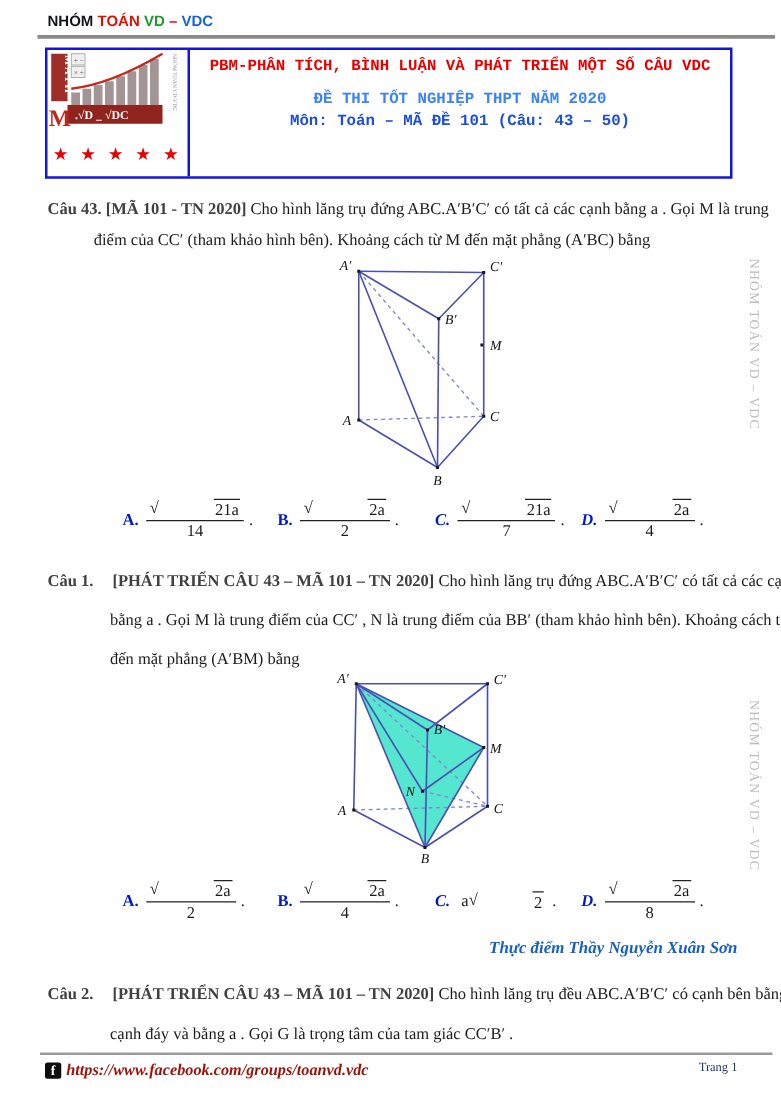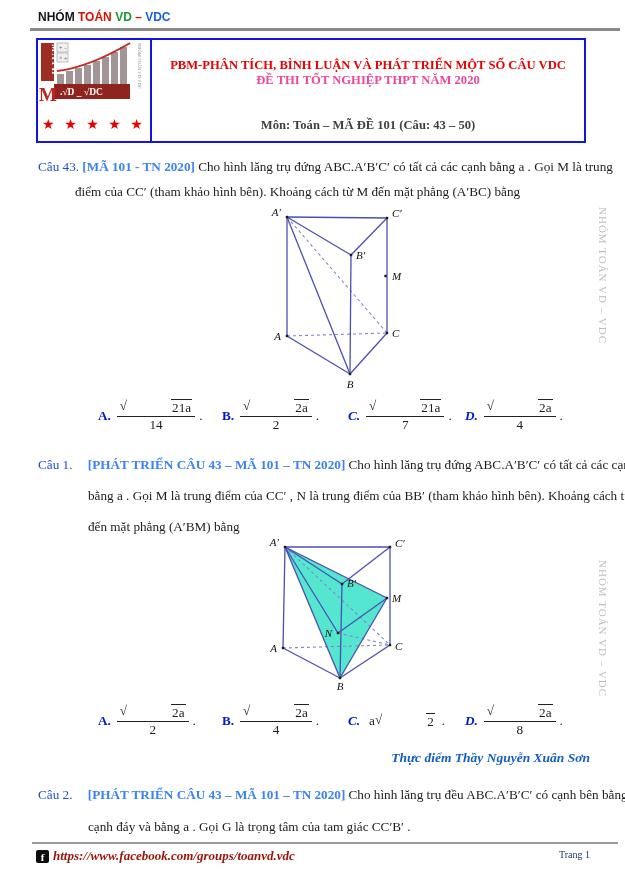--- a/index.html
+++ b/index.html
@@ -14,30 +14,30 @@
   .doc-title{position:absolute;left:153px;top:10px;font-family:"Liberation Sans",sans-serif;
              font-weight:bold;font-size:11.6px;color:#2636c8;white-space:nowrap;}
   .top-rule{position:absolute;left:30px;top:28px;width:590px;height:3px;background:#8a8a8a;}
 
   
   .info-box{position:absolute;left:36px;top:38px;width:546px;height:101px;
             border:2px solid #1414e0;display:flex;}
   .logo-cell{width:112px;border-right:2px solid #1414e0;position:relative;}
   .stars{position:absolute;left:0;bottom:8px;width:100%;text-align:center;
          color:#e80000;font-size:14px;letter-spacing:3px;}
-  .title-cell{flex:1;text-align:center;padding-top:18px;}
+  .title-cell{flex:1;text-align:center;padding-top:6px;font-family:Liberation Mono, monospace;}
   .tb-line{font-weight:bold;font-size:12.6px;}
   .tb-red{color:#e80000;margin-top:0;}
-  .tb-red2{color:#ec4899;}
-  .tb-blue{color:#404040;margin-top:30px;}
+  .tb-red2{color:#3b82f6;margin-top:12px;}
+  .tb-blue{color:#1d4ed8;margin-top:4px;}
 
   
   .qpara{position:absolute;font-size:13.2px;color:#1c1c1c;}
-  .qnum{color:#1d4ed8;font-weight:normal;}
-  .tag{color:#3b82f6;font-weight:bold;}
+  .qnum{color:#404040;font-weight:bold;}
+  .tag{color:#404040;font-weight:bold;}
   .gap{margin-left:12px;margin-top:16px;}
   .m{}
   #q43p{left:38px;top:154px;width:556px;line-height:25px;padding-left:37px;text-indent:-37px;}
   #q1p{left:38px;top:449px;width:556px;line-height:31px;padding-left:50px;text-indent:-50px;}
   #q2p{left:38px;top:779px;width:556px;line-height:32px;padding-left:50px;text-indent:-50px;}
 
   
   .fig{position:absolute;}
   #fig1{left:256px;top:206px;}
   #fig2{left:256px;top:538px;}

